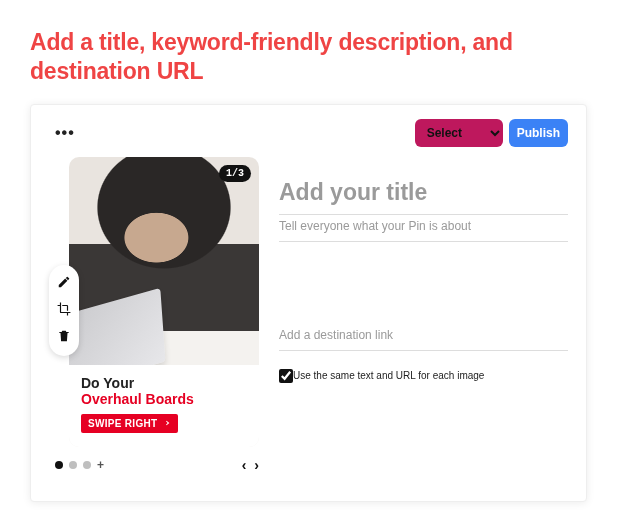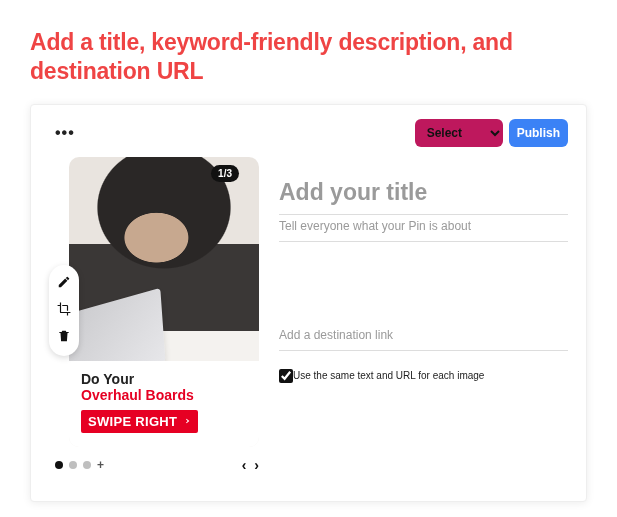--- a/index.html
+++ b/index.html
@@ -58,32 +58,32 @@
       radial-gradient(ellipse 120px 110px at 50% 30%, #2a2726 0 55%, transparent 56%);
   }
   .laptop {
     position: absolute; left: -6%; bottom: 24%; width: 55%; height: 26%;
     background: linear-gradient(135deg, #c9c9cc, #e7e7ea);
     transform: skewY(-12deg) rotate(-4deg);
     border-radius: 4px;
     box-shadow: 0 4px 6px rgba(0,0,0,.12);
   }
   .counter {
-    position: absolute; right: 20px; top: 8px; background: #111; color: #fff;
-    font-size: 10px; font-weight: 700; padding: 3px 7px; border-radius: 999px;
+    position: absolute; right: 8px; top: 8px; background: #111; color: #fff;
+    font-size: 10px; font-weight: 700; padding: 3px 7px; border-radius: 999px; font-family: Liberation Mono, monospace;
   }
   .caption-box {
     position: absolute; left: 0; right: 0; bottom: 0; background: #fff;
     padding: 10px 12px 14px 12px;
   }
   .cap-line1 { font-size: 14px; font-weight: 800; color: #222; line-height: 1.15; }
   .cap-red { color: #e60023; }
   .swipe {
     display: inline-flex; align-items: center; gap: 4px; margin-top: 6px;
-    background: #e60023; color: #fff; font-size: 13px; font-weight: 800;
+    background: #e60023; color: #fff; font-size: 10px; font-weight: 800;
     letter-spacing: 0.3px; padding: 4px 7px; border-radius: 2px;
   }
   .swipe svg { width: 10px; height: 10px; }
 
   .tools {
     position: absolute; left: 0; top: 108px; width: 30px; background: #fff;
     border-radius: 999px; box-shadow: 0 2px 6px rgba(0,0,0,.15);
     display: flex; flex-direction: column; align-items: center; gap: 10px;
     padding: 10px 0;
   }

